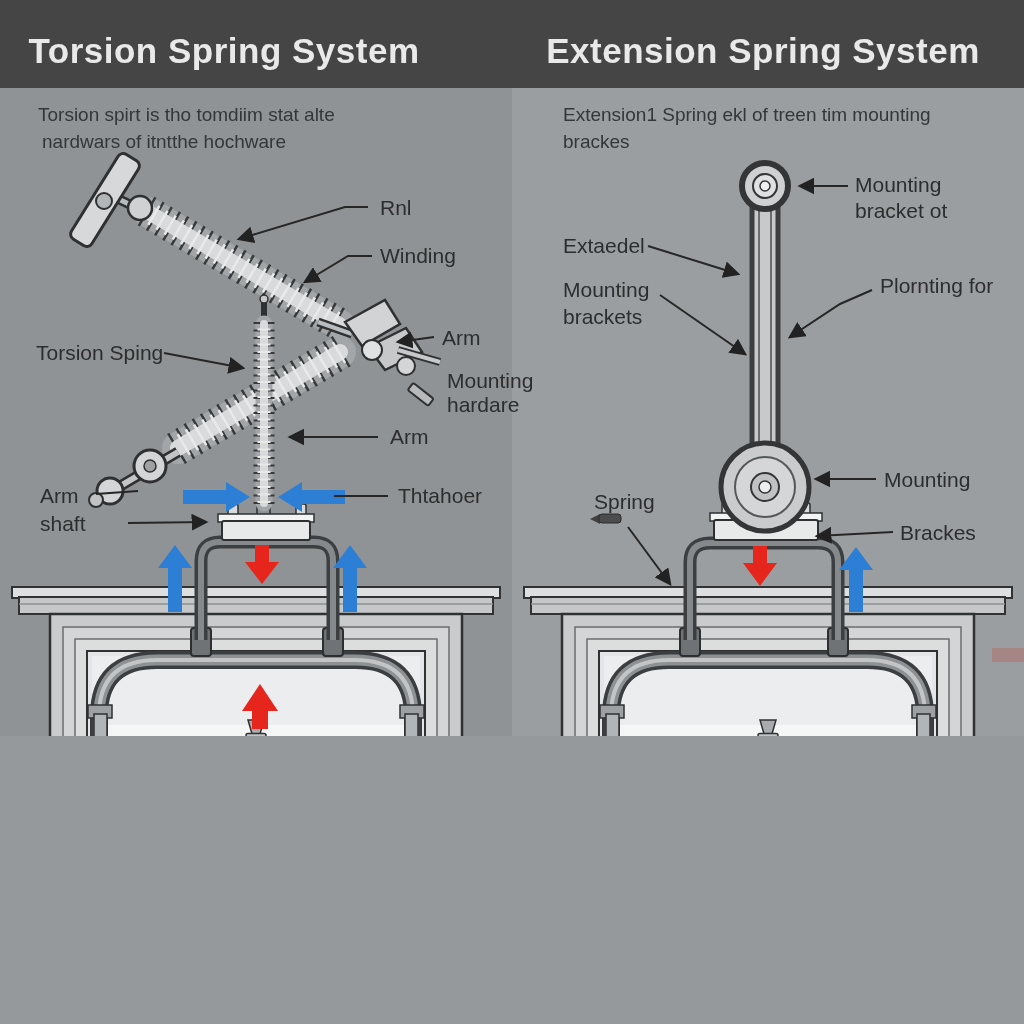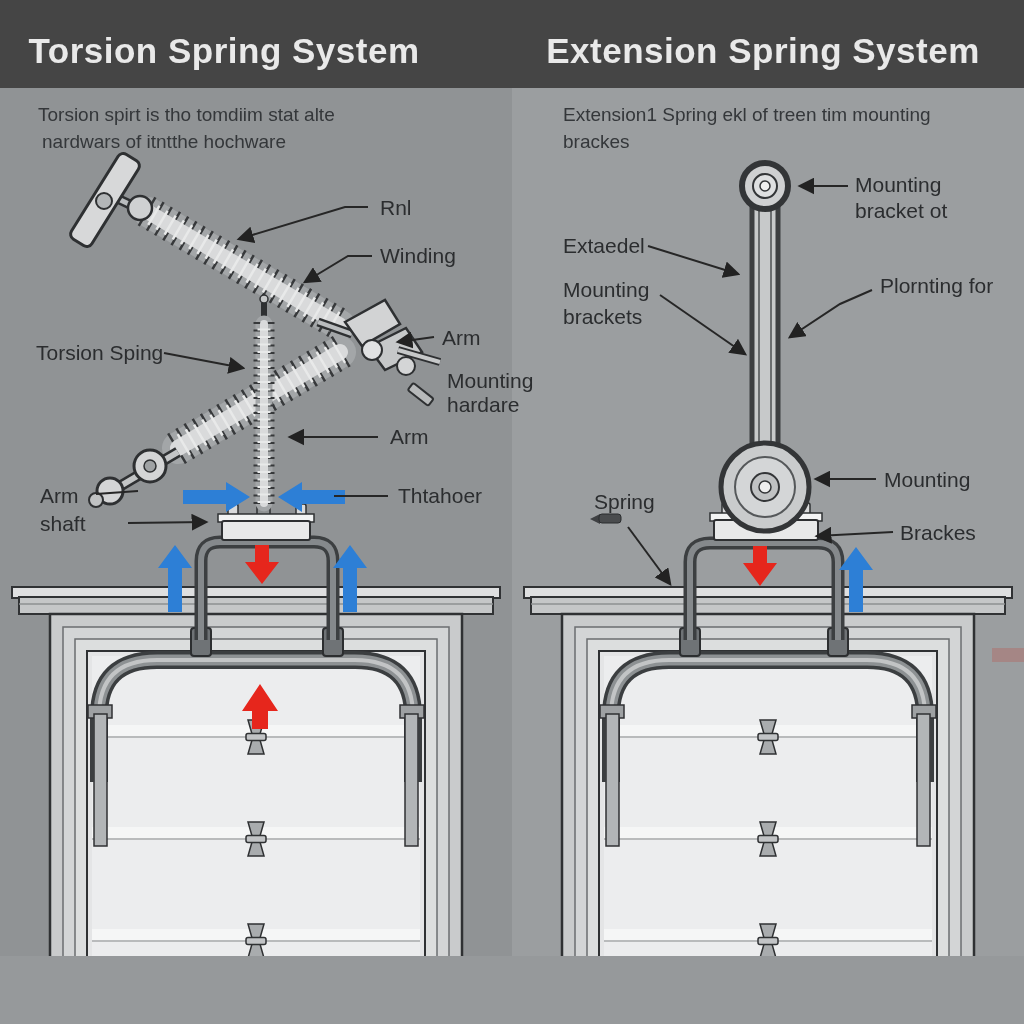--- a/index.html
+++ b/index.html
@@ -1,16 +1,16 @@
 <!DOCTYPE html>
 <html><head>
 <meta charset="utf-8">
 <style>
   html,body{margin:0;padding:0;background:#96999b;}
-  #stage{position:relative;width:1024px;height:956px;overflow:hidden;
+  #stage{position:relative;width:1024px;height:736px;overflow:hidden;
          font-family:"Liberation Sans",sans-serif;}
   svg{position:absolute;left:0;top:0;}
   text{font-family:"Liberation Sans",sans-serif;fill:#2e3032;}
   .title{font-size:35px;font-weight:bold;fill:#e9e9e9;letter-spacing:.5px;}
   .sub{font-size:19px;fill:#34373a;}
   .lbl{font-size:21px;fill:#2b2d2f;}
   .lead{stroke:#262626;stroke-width:2;fill:none;}
   .coilbase{stroke:#a3a6a8;fill:none;stroke-linecap:round;}
   .coilmid{stroke:#d9dadb;fill:none;stroke-linecap:round;}
   .coildark{stroke:#37393b;fill:none;}

